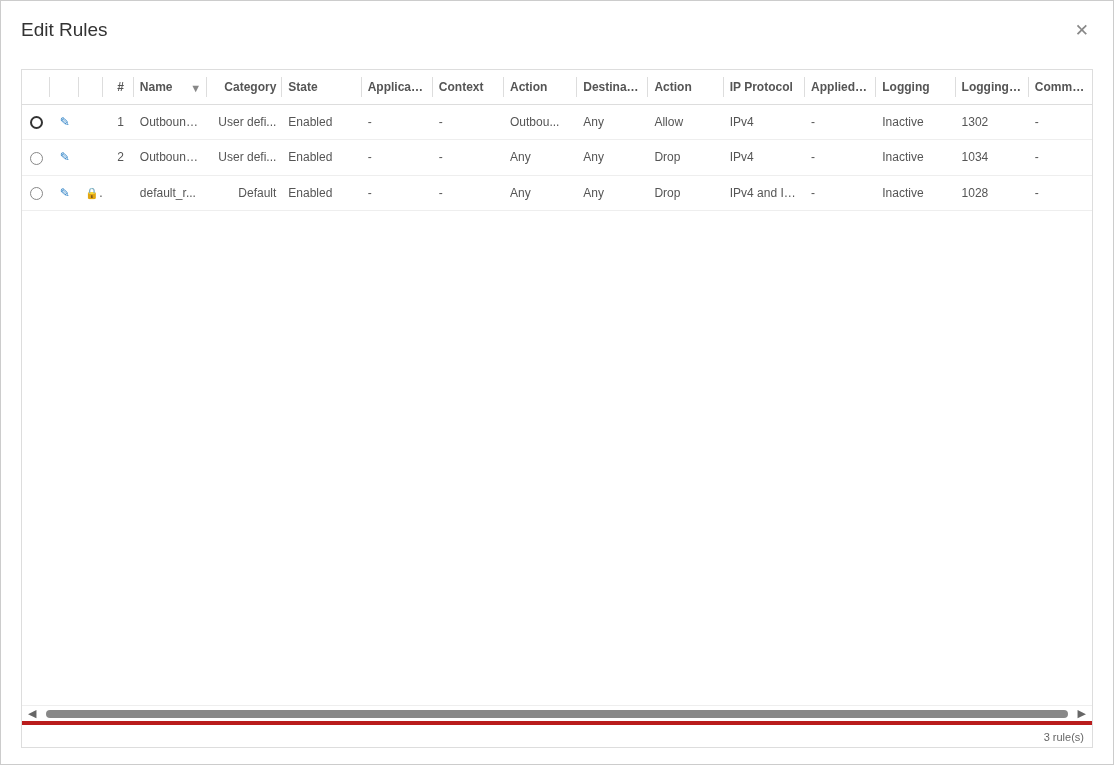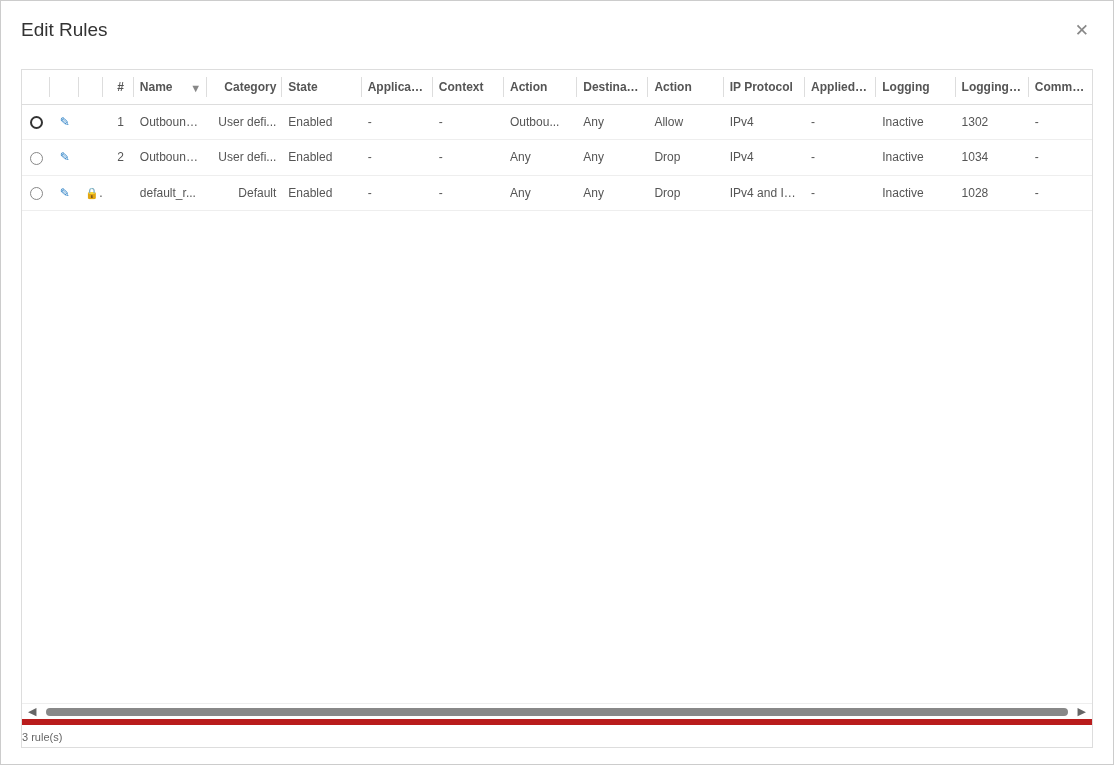--- a/index.html
+++ b/index.html
@@ -152,25 +152,25 @@
     cursor:pointer;
   }
   .sb-track {
     flex:1;
     height:8px;
     background:#888;
     border-radius:4px;
     margin:0 6px;
   }
   .footer-count {
-    text-align:left;
+    text-align:right;
     font-size:11px;
     color:#666;
     padding:6px 8px 4px 0;
-    border-top:6px solid #b91c1c;
+    border-top:4px solid #b91c1c;
   }
   .dialog-footer {
     display:flex;
     justify-content:flex-end;
     gap:10px;
     padding-top:14px;
   }
   .btn {
     font-size:12px;
     font-weight:600;

